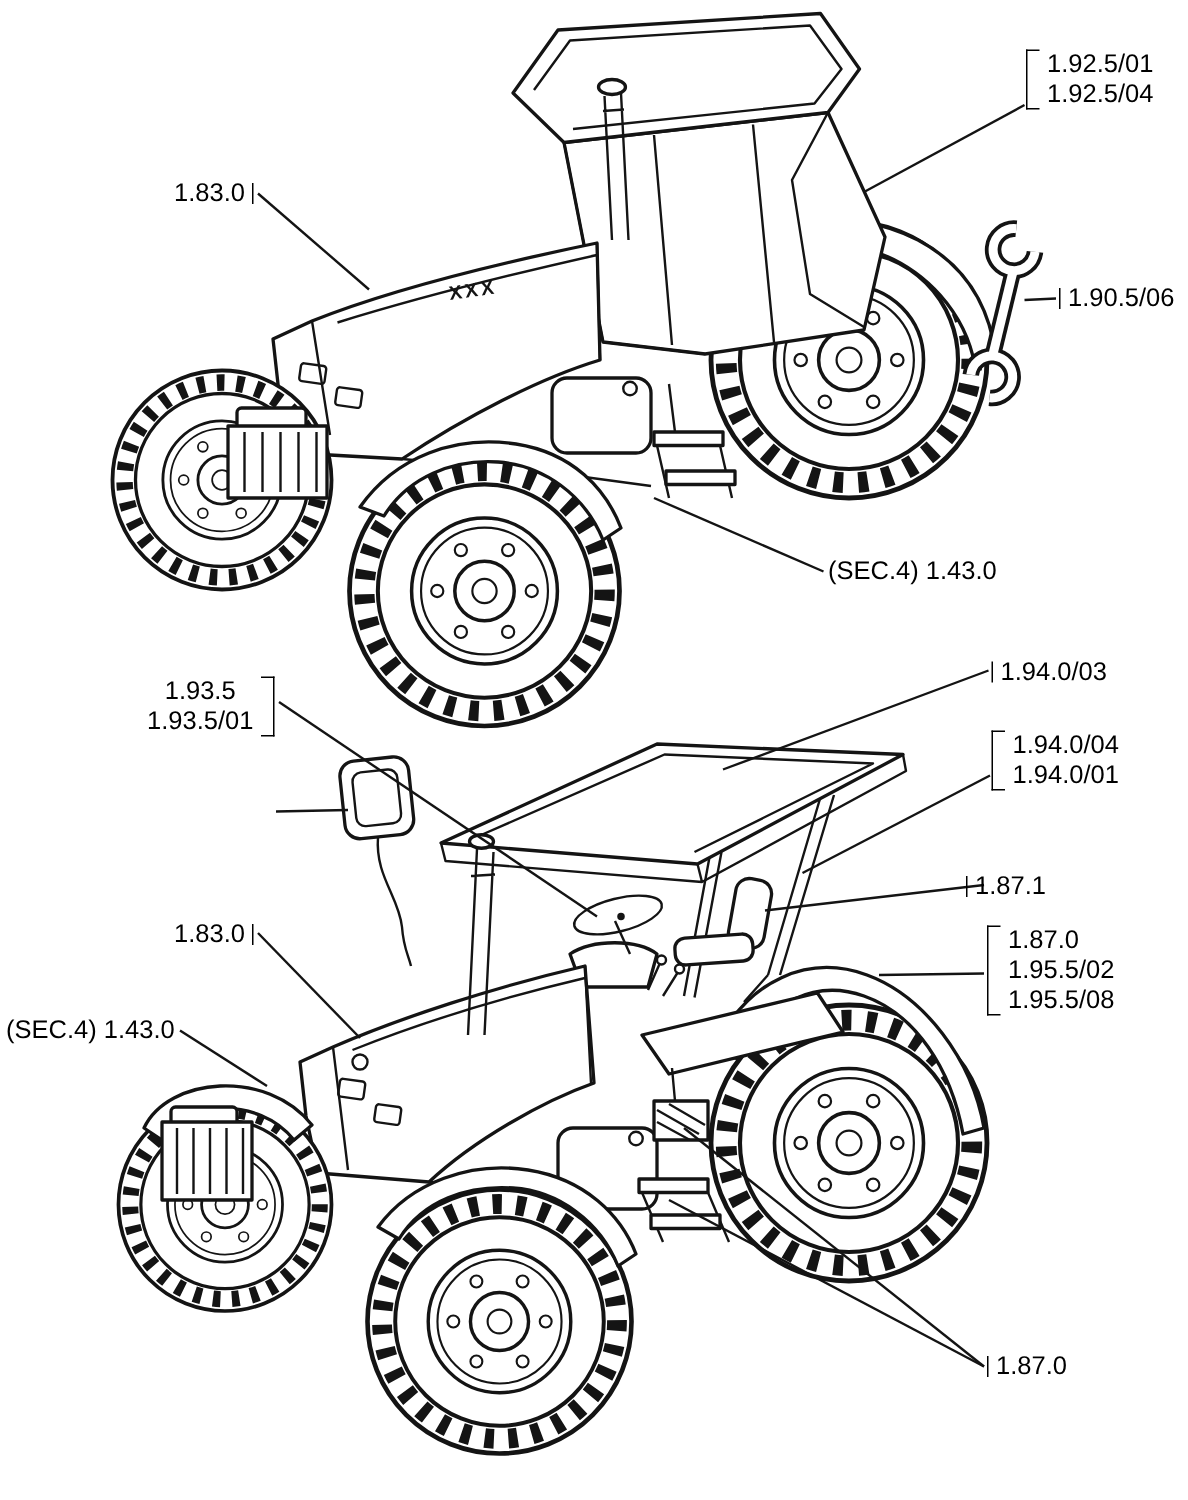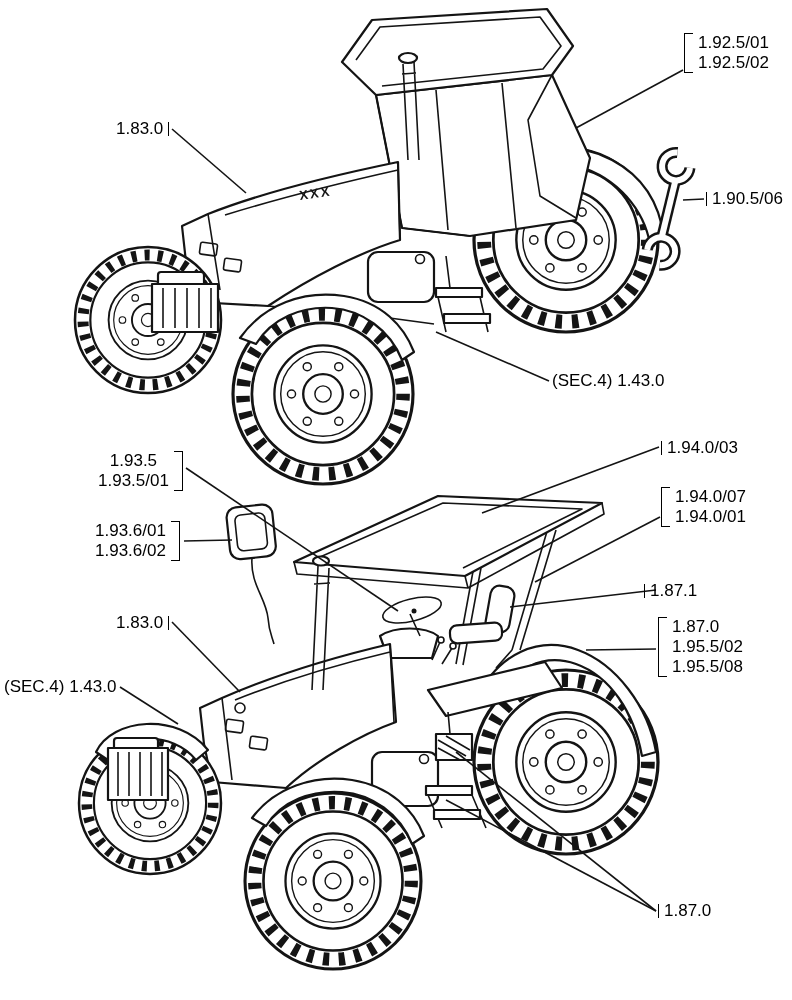--- a/index.html
+++ b/index.html
@@ -191,21 +191,21 @@
     <path class="ld" d="M120,687 L178,724"></path>
     <path class="ld" d="M656,911 L456,752"></path>
     <path class="ld" d="M656,911 L446,800"></path>
   </g>
 </svg>
 
 <div class="callout" style="left:684px;top:33px">
   <span class="br br-l"></span>
   <span class="lines">
     <span>1.92.5/01</span>
-    <span>1.92.5/02</span>
+    <span>1.92.5/04</span>
   </span>
 </div>
 
 <div class="callout row" style="left:116px;top:119px">
   <span>1.83.0</span>
   <span class="tick"></span>
 </div>
 
 <div class="callout row" style="left:706px;top:189px">
   <span class="tick"></span>
@@ -225,32 +225,25 @@
 </div>
 
 <div class="callout row" style="left:661px;top:438px">
   <span class="tick"></span>
   <span>1.94.0/03</span>
 </div>
 
 <div class="callout" style="left:661px;top:487px">
   <span class="br br-l"></span>
   <span class="lines">
-    <span>1.94.0/07</span>
+    <span>1.94.0/04</span>
     <span>1.94.0/01</span>
   </span>
 </div>
 
-<div class="callout" style="left:95px;top:521px">
-  <span class="lines right">
-    <span>1.93.6/01</span>
-    <span>1.93.6/02</span>
-  </span>
-  <span class="br br-r"></span>
-</div>
 
 <div class="callout row" style="left:116px;top:613px">
   <span>1.83.0</span>
   <span class="tick"></span>
 </div>
 
 <div class="callout row" style="left:644px;top:581px">
   <span class="tick"></span>
   <span>1.87.1</span>
 </div>

